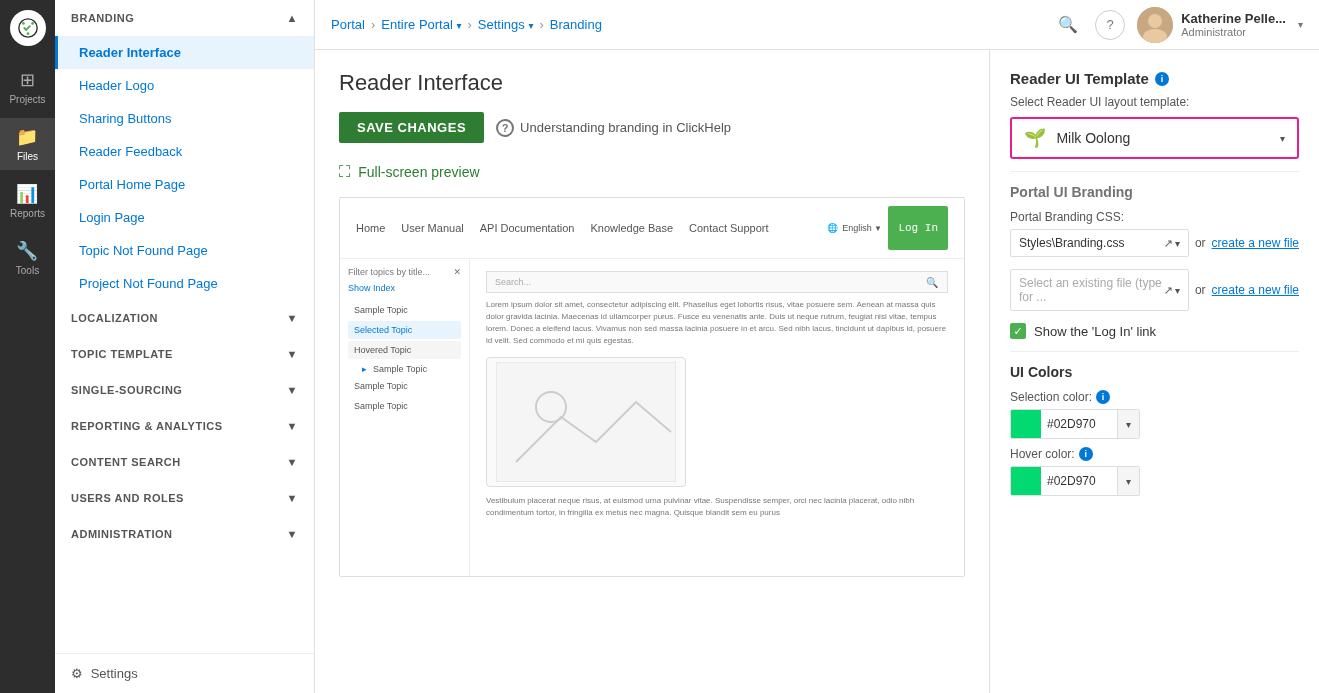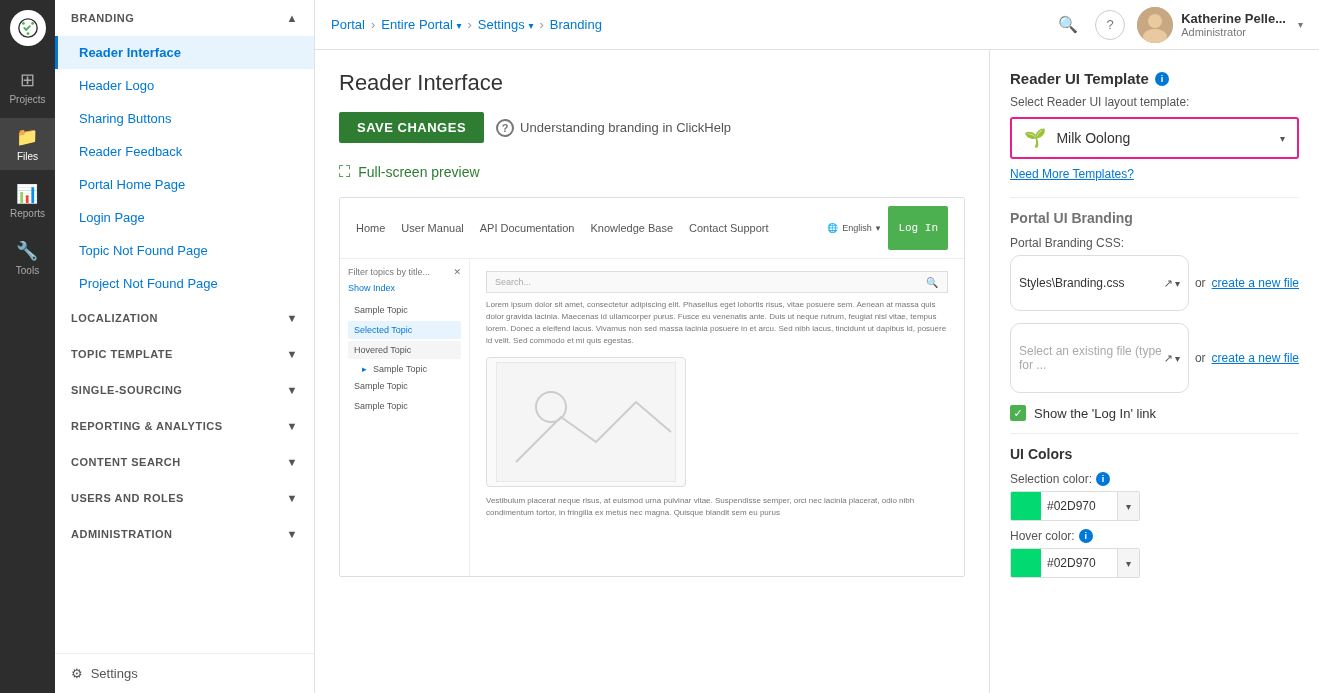--- a/index.html
+++ b/index.html
@@ -388,22 +388,22 @@
       margin-bottom: 5px;
     }
     .file-select-row {
       display: flex;
       align-items: center;
       gap: 6px;
     }
     .file-select {
       flex: 1;
       border: 1px solid #ddd;
-      border-radius: 10px;
-      padding: 20px 8px;
+      border-radius: 2px;
+      padding: 6px 8px;
       font-size: 12px;
       color: #333;
       background: #fff;
       display: flex;
       align-items: center;
       justify-content: space-between;
       cursor: pointer;
     }
     .file-select.placeholder { color: #aaa; }
     .or-text { font-size: 12px; color: #555; white-space: nowrap; }
@@ -715,21 +715,20 @@
         <span class="info-icon">i</span>
       </div>
       <div class="panel-label">Select Reader UI layout template:</div>
       <div class="template-select">
         <div class="template-select-inner">
           <span class="template-icon">🌱</span>
           <span>Milk Oolong</span>
         </div>
         <span class="chevron">▾</span>
       </div>
-      <div class="need-more">Need More Templates?</div>
 
       <hr class="divider">
 
       <div class="panel-subsection-title">Portal UI Branding</div>
 
       <div class="field-group">
         <div class="field-label">Portal Branding CSS:</div>
         <div class="file-select-row">
           <div class="file-select">
             <span>Styles\Branding.css</span>

